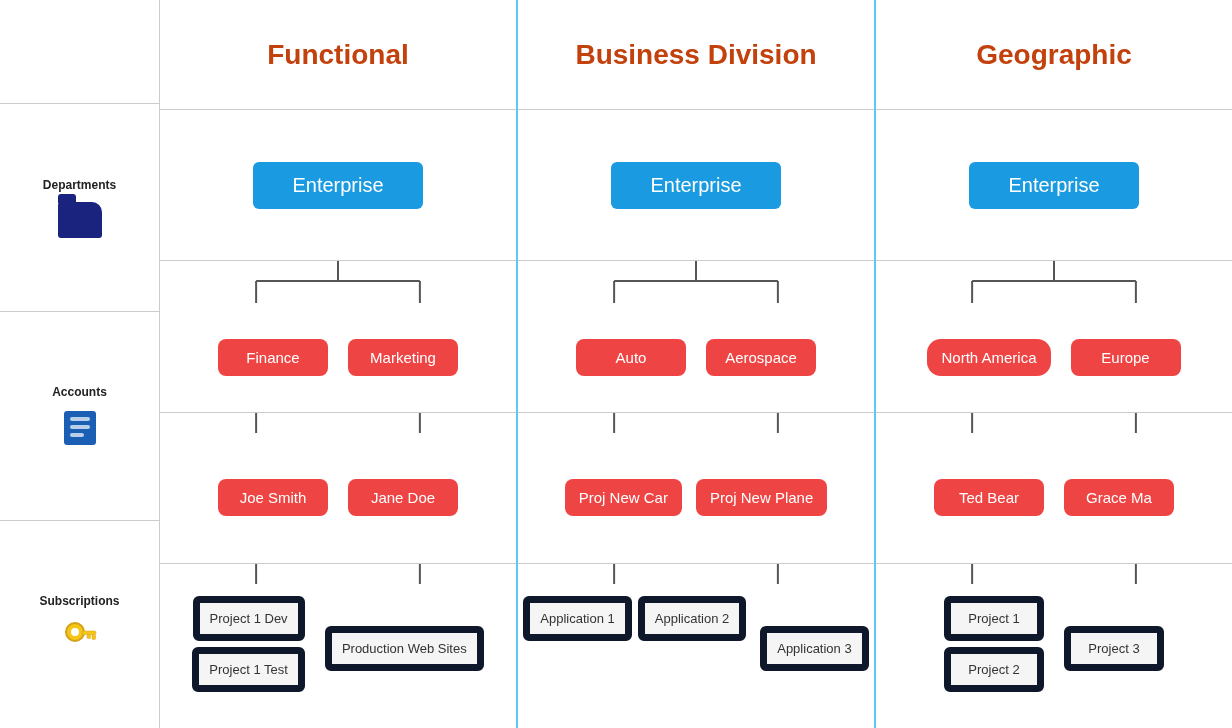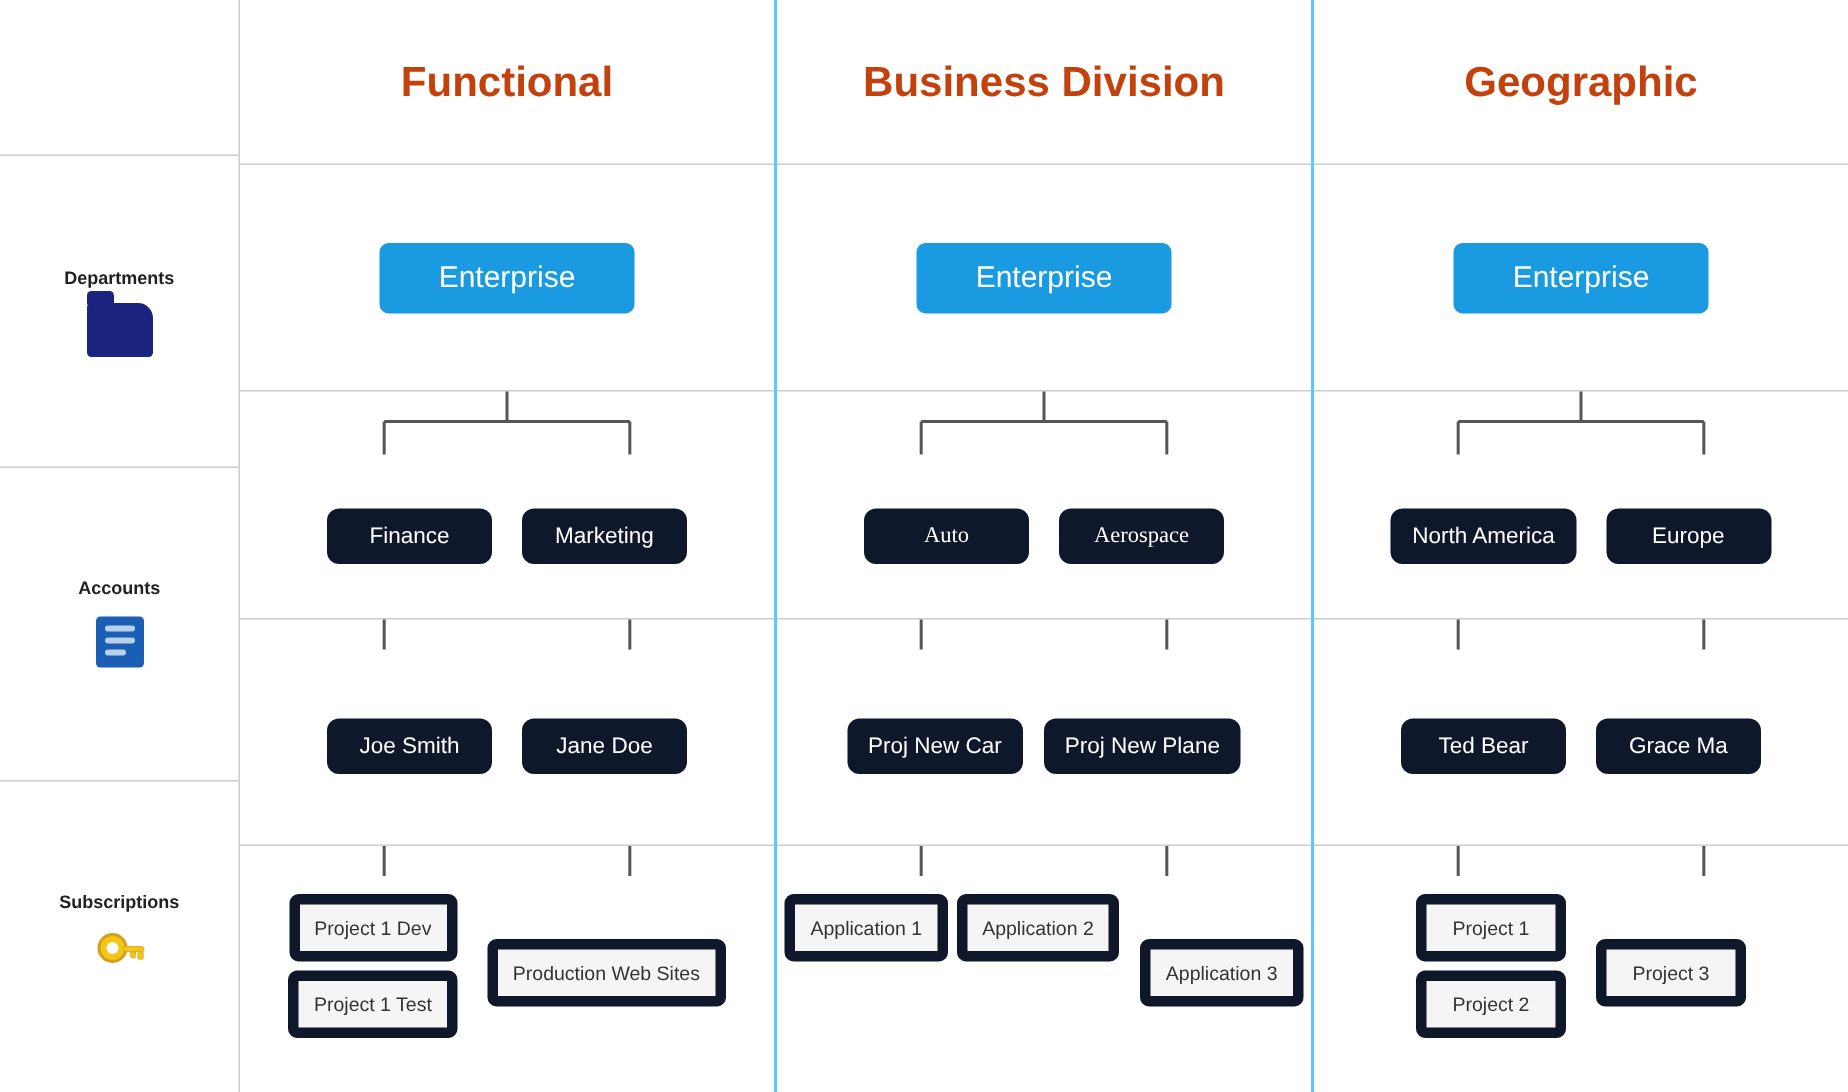--- a/index.html
+++ b/index.html
@@ -160,21 +160,21 @@
       color: white;
       border-radius: 6px;
       padding: 12px 28px;
       font-size: 20px;
       font-weight: 500;
       text-align: center;
       min-width: 170px;
     }
 
     .node-gray {
-      background: #0f172a;
+      background: #ef4444;
       color: white;
       border-radius: 8px;
       padding: 10px 14px;
       font-size: 15px;
       font-weight: 400;
       text-align: center;
       min-width: 110px;
     }
 
     .node-light {
@@ -318,21 +318,21 @@
     <div class="section-col" style="border-right: 2px solid #5bc8f5;">
 
       <div class="section-header enterprise-row">
         <span class="section-title">Business Division</span>
       </div>
 
       <div class="section-row" style="min-height:100px; border-top:none;">
         <div class="node-blue">Enterprise</div>
       </div>
 
-      <div class="section-row dept-row" style="position:relative;font-family:Liberation Serif, serif;">
+      <div class="section-row dept-row" style="position:relative;">
         <svg style="position:absolute;top:0;left:0;width:100%;height:100%;overflow:visible;pointer-events:none;">
           <line x1="50%" y1="0" x2="50%" y2="20" stroke="#555" stroke-width="2"></line>
           <line x1="27%" y1="20" x2="73%" y2="20" stroke="#555" stroke-width="2"></line>
           <line x1="27%" y1="20" x2="27%" y2="42" stroke="#555" stroke-width="2"></line>
           <line x1="73%" y1="20" x2="73%" y2="42" stroke="#555" stroke-width="2"></line>
         </svg>
         <div style="display:flex;gap:20px;align-items:flex-end;padding-top:42px;">
           <div class="node-gray">Auto</div>
           <div class="node-gray">Aerospace</div>
         </div>
@@ -378,21 +378,21 @@
       </div>
 
       <div class="section-row dept-row" style="position:relative;">
         <svg style="position:absolute;top:0;left:0;width:100%;height:100%;overflow:visible;pointer-events:none;">
           <line x1="50%" y1="0" x2="50%" y2="20" stroke="#555" stroke-width="2"></line>
           <line x1="27%" y1="20" x2="73%" y2="20" stroke="#555" stroke-width="2"></line>
           <line x1="27%" y1="20" x2="27%" y2="42" stroke="#555" stroke-width="2"></line>
           <line x1="73%" y1="20" x2="73%" y2="42" stroke="#555" stroke-width="2"></line>
         </svg>
         <div style="display:flex;gap:20px;align-items:flex-end;padding-top:42px;">
-          <div class="node-gray" style="min-width:110px;">North America</div>
+          <div class="node-gray" style="min-width:110px;border-radius:14px;">North America</div>
           <div class="node-gray" style="min-width:110px;">Europe</div>
         </div>
       </div>
 
       <div class="section-row acct-row" style="position:relative;">
         <svg style="position:absolute;top:0;left:0;width:100%;height:100%;overflow:visible;pointer-events:none;">
           <line x1="27%" y1="0" x2="27%" y2="20" stroke="#555" stroke-width="2"></line>
           <line x1="73%" y1="0" x2="73%" y2="20" stroke="#555" stroke-width="2"></line>
         </svg>
         <div style="display:flex;gap:20px;align-items:flex-end;padding-top:20px;">

